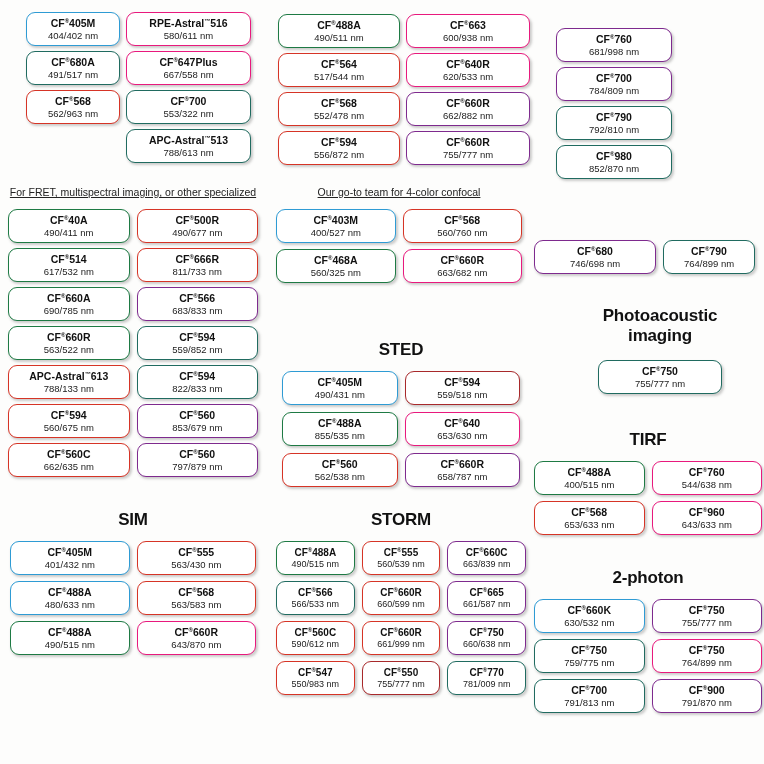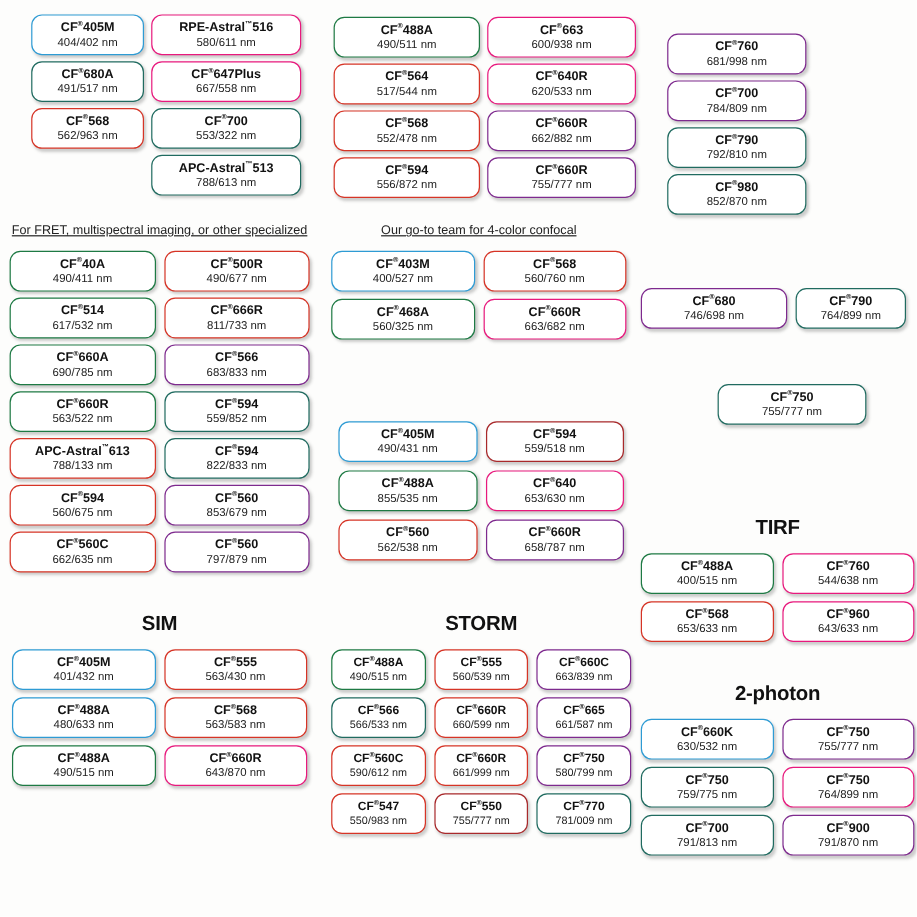--- a/index.html
+++ b/index.html
@@ -219,20 +219,21 @@
           <div class="pill-name">CF<sup class="reg">®</sup>468A</div>
           <div class="pill-sub">560/325 nm</div>
         </div>
         <div class="pill" style="border-color: rgb(232, 25, 125);">
           <div class="pill-name">CF<sup class="reg">®</sup>660R</div>
           <div class="pill-sub">663/682 nm</div>
         </div>
       </div>
     </div>
   <div class="group" id="g-sted">
+      <div class="sec-title">STED</div>
       <div class="pill-grid cols-2">
         <div class="pill" style="border-color: rgb(46, 155, 212);">
           <div class="pill-name">CF<sup class="reg">®</sup>405M</div>
           <div class="pill-sub">490/431 nm</div>
         </div>
         <div class="pill" style="border-color: rgb(168, 41, 43);">
           <div class="pill-name">CF<sup class="reg">®</sup>594</div>
           <div class="pill-sub">559/518 nm</div>
         </div>
         <div class="pill" style="border-color: rgb(30, 122, 68);">
@@ -312,21 +313,21 @@
         <div class="pill" style="border-color: rgb(214, 52, 38);">
           <div class="pill-name">CF<sup class="reg">®</sup>560C</div>
           <div class="pill-sub">590/612 nm</div>
         </div>
         <div class="pill" style="border-color: rgb(214, 52, 38);">
           <div class="pill-name">CF<sup class="reg">®</sup>660R</div>
           <div class="pill-sub">661/999 nm</div>
         </div>
         <div class="pill" style="border-color: rgb(126, 42, 142);">
           <div class="pill-name">CF<sup class="reg">®</sup>750</div>
-          <div class="pill-sub">580/799 nm</div>
+          <div class="pill-sub">660/638 nm</div>
         </div>
         <div class="pill" style="border-color: rgb(214, 52, 38);">
           <div class="pill-name">CF<sup class="reg">®</sup>547</div>
           <div class="pill-sub">550/983 nm</div>
         </div>
         <div class="pill" style="border-color: rgb(168, 41, 43);">
           <div class="pill-name">CF<sup class="reg">®</sup>550</div>
           <div class="pill-sub">755/777 nm</div>
         </div>
         <div class="pill" style="border-color: rgb(32, 107, 96);">
@@ -341,20 +342,21 @@
           <div class="pill-name">CF<sup class="reg">®</sup>680</div>
           <div class="pill-sub">746/698 nm</div>
         </div>
         <div class="pill" style="border-color: rgb(32, 107, 96);">
           <div class="pill-name">CF<sup class="reg">®</sup>790</div>
           <div class="pill-sub">764/899 nm</div>
         </div>
       </div>
     </div>
   <div class="group" id="g-photoacoustic">
+      <div class="sec-title">Photoacoustic imaging</div>
       <div class="pill-grid cols-1">
         <div class="pill" style="border-color: rgb(32, 107, 96);">
           <div class="pill-name">CF<sup class="reg">®</sup>750</div>
           <div class="pill-sub">755/777 nm</div>
         </div>
       </div>
     </div>
   <div class="group" id="g-tirf">
       <div class="sec-title">TIRF</div>
       <div class="pill-grid cols-2">

